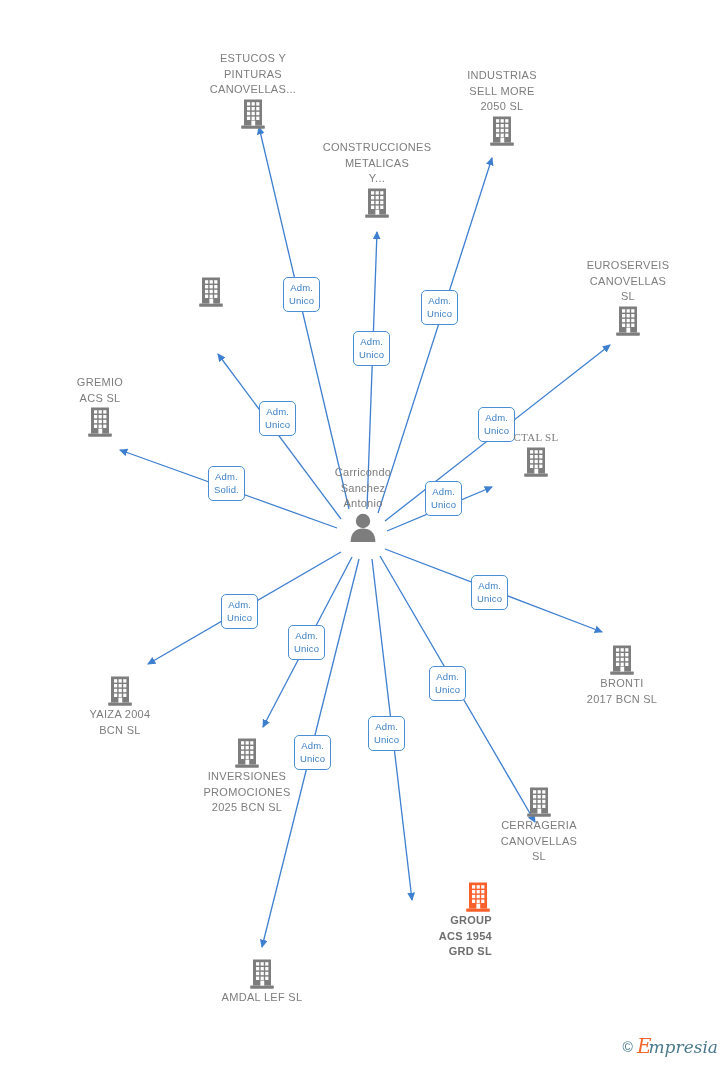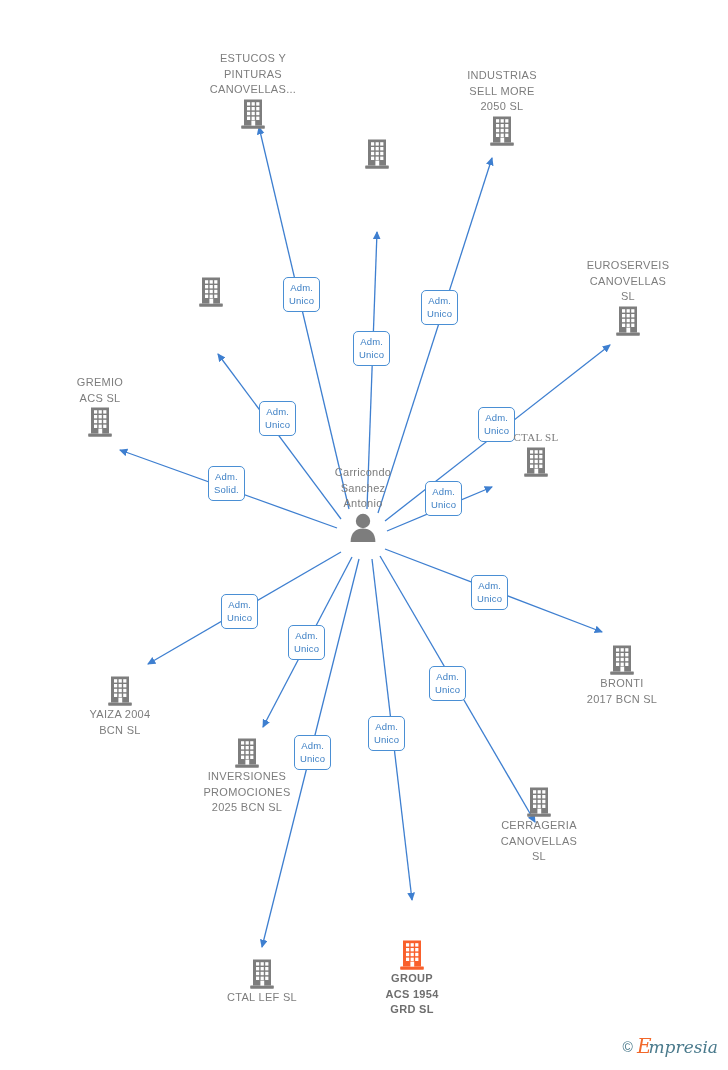--- a/index.html
+++ b/index.html
@@ -156,20 +156,23 @@
             <rect x="8" y="13.8" width="3.2" height="3.4" fill="#ffffff"></rect>
             <rect x="12.6" y="13.8" width="3.2" height="3.4" fill="#ffffff"></rect>
             <rect x="17.2" y="13.8" width="3.2" height="3.4" fill="#ffffff"></rect>
             <rect x="8" y="18.6" width="3.2" height="3.4" fill="#ffffff"></rect>
             <rect x="12.6" y="18.6" width="3.2" height="3.4" fill="#ffffff"></rect>
             <rect x="17.2" y="18.6" width="3.2" height="3.4" fill="#ffffff"></rect>
             <rect x="12.4" y="22.6" width="3.8" height="5" fill="#ffffff"></rect>
           </svg></span>
       </div>
       <div class="node company above" style="left: 377px; top: 138px;">
+        <div class="label" style="color:#7d7d7d">CONSTRUCCIONES
+METALICAS
+Y...</div>
         <span class="glyph"><svg width="28" height="32" viewBox="0 0 28 32">
             <rect x="5" y="1.5" width="18" height="26" fill="#7d7d7d"></rect>
             <rect x="2.2" y="27.5" width="23.6" height="3.2" rx="0.6" fill="#7d7d7d"></rect>
             <rect x="8" y="4.2" width="3.2" height="3.4" fill="#ffffff"></rect>
             <rect x="12.6" y="4.2" width="3.2" height="3.4" fill="#ffffff"></rect>
             <rect x="17.2" y="4.2" width="3.2" height="3.4" fill="#ffffff"></rect>
             <rect x="8" y="9" width="3.2" height="3.4" fill="#ffffff"></rect>
             <rect x="12.6" y="9" width="3.2" height="3.4" fill="#ffffff"></rect>
             <rect x="17.2" y="9" width="3.2" height="3.4" fill="#ffffff"></rect>
             <rect x="8" y="13.8" width="3.2" height="3.4" fill="#ffffff"></rect>
@@ -360,23 +363,23 @@
             <rect x="12.6" y="9" width="3.2" height="3.4" fill="#ffffff"></rect>
             <rect x="17.2" y="9" width="3.2" height="3.4" fill="#ffffff"></rect>
             <rect x="8" y="13.8" width="3.2" height="3.4" fill="#ffffff"></rect>
             <rect x="12.6" y="13.8" width="3.2" height="3.4" fill="#ffffff"></rect>
             <rect x="17.2" y="13.8" width="3.2" height="3.4" fill="#ffffff"></rect>
             <rect x="8" y="18.6" width="3.2" height="3.4" fill="#ffffff"></rect>
             <rect x="12.6" y="18.6" width="3.2" height="3.4" fill="#ffffff"></rect>
             <rect x="17.2" y="18.6" width="3.2" height="3.4" fill="#ffffff"></rect>
             <rect x="12.4" y="22.6" width="3.8" height="5" fill="#ffffff"></rect>
           </svg></span>
-        <div class="label" style="color:#7d7d7d">CTAL LEF  SL</div>
-      </div>
-      <div class="node company below focus" style="left: 412px; top: 936px;">
+        <div class="label" style="color:#7d7d7d">AMDAL LEF  SL</div>
+      </div>
+      <div class="node company below focus" style="left: 412px; top: 878px; text-align: right;">
         <span class="glyph"><svg width="28" height="32" viewBox="0 0 28 32">
             <rect x="5" y="1.5" width="18" height="26" fill="#f9602c"></rect>
             <rect x="2.2" y="27.5" width="23.6" height="3.2" rx="0.6" fill="#f9602c"></rect>
             <rect x="8" y="4.2" width="3.2" height="3.4" fill="#ffffff"></rect>
             <rect x="12.6" y="4.2" width="3.2" height="3.4" fill="#ffffff"></rect>
             <rect x="17.2" y="4.2" width="3.2" height="3.4" fill="#ffffff"></rect>
             <rect x="8" y="9" width="3.2" height="3.4" fill="#ffffff"></rect>
             <rect x="12.6" y="9" width="3.2" height="3.4" fill="#ffffff"></rect>
             <rect x="17.2" y="9" width="3.2" height="3.4" fill="#ffffff"></rect>
             <rect x="8" y="13.8" width="3.2" height="3.4" fill="#ffffff"></rect>

